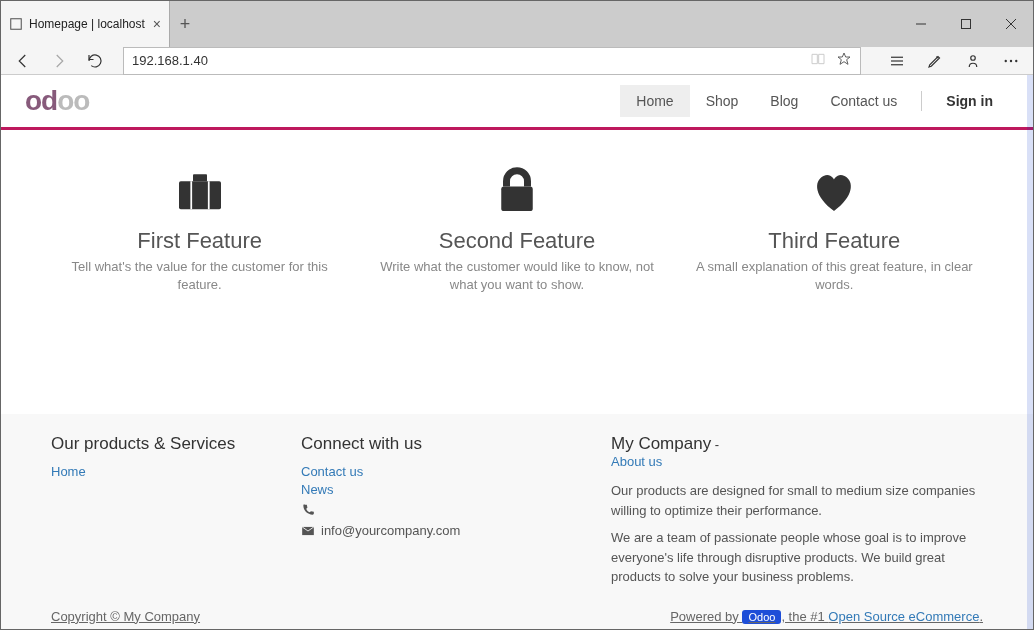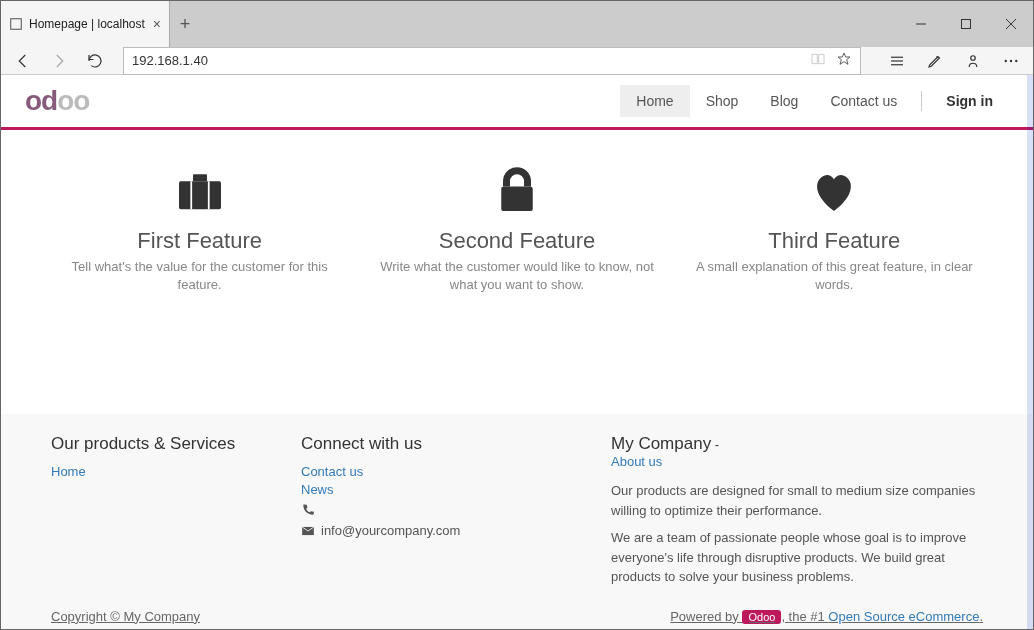--- a/index.html
+++ b/index.html
@@ -55,21 +55,21 @@
   .footer-col.col2 { flex:0 0 280px;}
   .footer-col.col3 { flex:1;}
   .company-title { font-size:17px; color:#333; display:inline;}
   .about-link { color:#337ab7; font-size:13px; text-decoration:none; cursor:pointer;}
   .company-desc { color:#555; margin-top:8px; line-height:1.5;}
   .contact-line { color:#555; margin-top:6px; display:flex; align-items:center; gap:6px;}
   .contact-line svg { width:14px; height:14px; fill:#555;}
   
   .footer-bottom { display:flex; justify-content:space-between; margin-top:22px; color:#666; font-size:13px;text-decoration:underline;}
   .powered { }
-  .odoo-badge { background:#be185d; color:#fff; padding:1px 6px; border-radius:3px; font-size:11px; cursor:pointer;}
+  .odoo-badge { background:#1d4ed8; color:#fff; padding:1px 6px; border-radius:3px; font-size:11px; cursor:pointer;}
   .powered a { color:#337ab7; text-decoration:none; cursor:pointer;}
 </style>
 </head>
 <body>
 
 <div class="titlebar">
   <div class="tab">
     <span class="tab-icon">
       <svg viewBox="0 0 16 16">
           <rect x="2" y="2" width="12" height="12" fill="none" stroke="#555" stroke-width="1.2"></rect>

